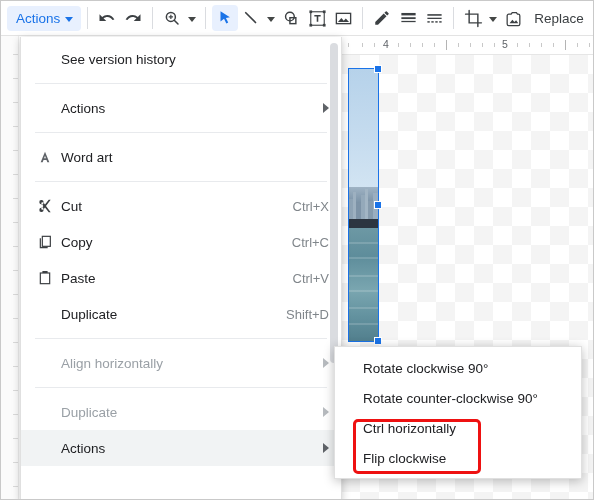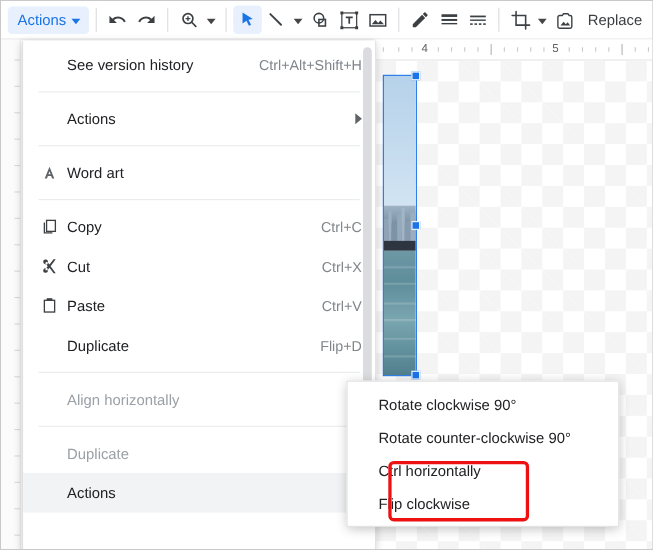--- a/index.html
+++ b/index.html
@@ -151,21 +151,21 @@
   .msep {
     height: 1px; background: #e8eaed; margin: 6px 14px;
   }
   .menu-scrollbar {
     position: absolute; right: 3px; top: 6px; width: 8px; height: 320px;
     background: #dadce0; border-radius: 4px;
   }
 
   
   .submenu {
-    position: absolute; left: 314px; top: 345px; width: 248px; height: 133px;
+    position: absolute; left: 333px; top: 345px; width: 248px; height: 133px;
     background: #fff; border: 1px solid #e0e0e0;
     box-shadow: 0 2px 10px rgba(0,0,0,0.26);
     padding: 6px 0;
   }
   .smi {
     display: flex; align-items: center; height: 30px;
     padding: 0 14px 0 28px; font-size: 13.5px; color: #202124;
     cursor: pointer; white-space: nowrap;
   }
   .redbox {
@@ -381,21 +381,20 @@
     <div class="minor" style="left:236px"></div>
       <div class="minor" style="left:248px"></div>
 
   </div>
 
   <div class="menu">
 
     <div class="mi">
       <span class="mi-ico"></span>
       <span class="mi-label">See version history</span>
-      <span class="mi-accel">Ctrl+Alt+Shift+H</span>
     </div>
 
     <div class="msep"></div>
 
     <div class="mi">
       <span class="mi-ico"></span>
       <span class="mi-label">Actions</span>
       <span class="mi-arrow"></span>
     </div>
 
@@ -405,57 +404,57 @@
       <span class="mi-ico">
         <svg width="16" height="16" viewBox="0 0 24 24" fill="none">
           <path d="M12 4L5.5 20h3l1.3-3.5h4.4L15.5 20h3L12 4z" fill="#5f6368"></path>
           <path d="M10.6 14l1.4-4 1.4 4z" fill="#fff"></path>
         </svg>
       </span>
       <span class="mi-label">Word art</span>
     </div>
 
     <div class="msep"></div>
-
-    <div class="mi">
-      <span class="mi-ico">
-        <svg width="16" height="16" viewBox="0 0 24 24" fill="none" stroke="#3c4043" stroke-width="1.8">
-          <rect x="8" y="3.5" width="12" height="15"></rect>
-            <path d="M5 6.5v14h11"></path>
-        </svg>
-      </span>
-      <span class="mi-label">Copy</span>
-      <span class="mi-accel">Ctrl+C</span>
-    </div>
 
     <div class="mi">
       <span class="mi-ico">
         <svg width="16" height="16" viewBox="0 0 24 24" fill="#3c4043">
             <path d="M9.6 6.8a3.1 3.1 0 10-2.2 2.3l2.1 2.9-2.1 2.9a3.1 3.1 0 102.2 2.3L12 14.2l5.6 7.3h2.9L13.5 12 20.5 2.5h-2.9L12 9.8 9.6 6.8zM6.4 8a1.6 1.6 0 113.2 0 1.6 1.6 0 01-3.2 0zm0 8a1.6 1.6 0 113.2 0 1.6 1.6 0 01-3.2 0z"></path>
           </svg>
       </span>
       <span class="mi-label">Cut</span>
       <span class="mi-accel">Ctrl+X</span>
     </div>
 
     <div class="mi">
       <span class="mi-ico">
         <svg width="16" height="16" viewBox="0 0 24 24" fill="none" stroke="#3c4043" stroke-width="1.8">
+          <rect x="8" y="3.5" width="12" height="15"></rect>
+            <path d="M5 6.5v14h11"></path>
+        </svg>
+      </span>
+      <span class="mi-label">Copy</span>
+      <span class="mi-accel">Ctrl+C</span>
+    </div>
+
+    <div class="mi">
+      <span class="mi-ico">
+        <svg width="16" height="16" viewBox="0 0 24 24" fill="none" stroke="#3c4043" stroke-width="1.8">
           <rect x="5" y="4.5" width="14" height="16"></rect>
             <path d="M9 4.5V2.5h6v2" fill="#3c4043"></path>
         </svg>
       </span>
       <span class="mi-label">Paste</span>
       <span class="mi-accel">Ctrl+V</span>
     </div>
 
     <div class="mi">
       <span class="mi-ico"></span>
       <span class="mi-label">Duplicate</span>
-      <span class="mi-accel">Flip+D</span>
+      <span class="mi-accel">Shift+D</span>
     </div>
 
     <div class="msep"></div>
 
     <div class="mi disabled">
       <span class="mi-ico"></span>
       <span class="mi-label">Align horizontally</span>
       <span class="mi-arrow"></span>
     </div>
 

